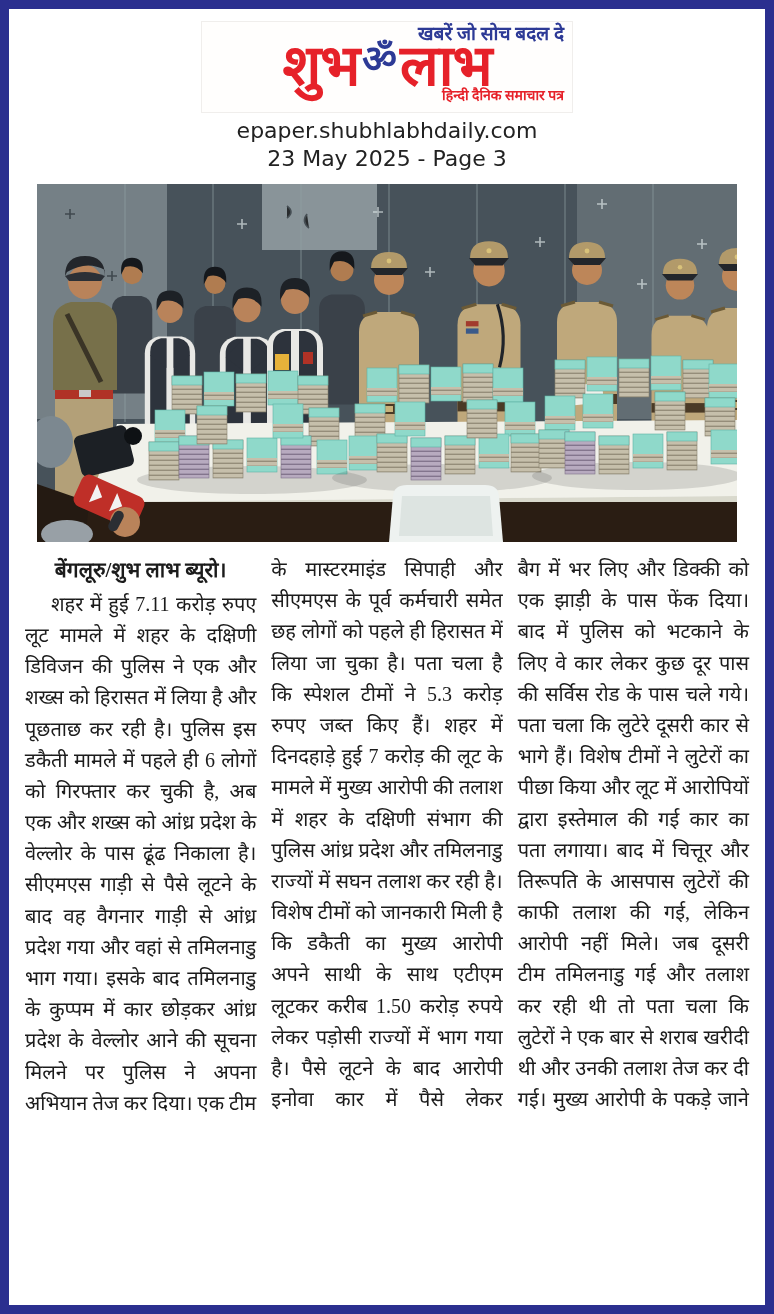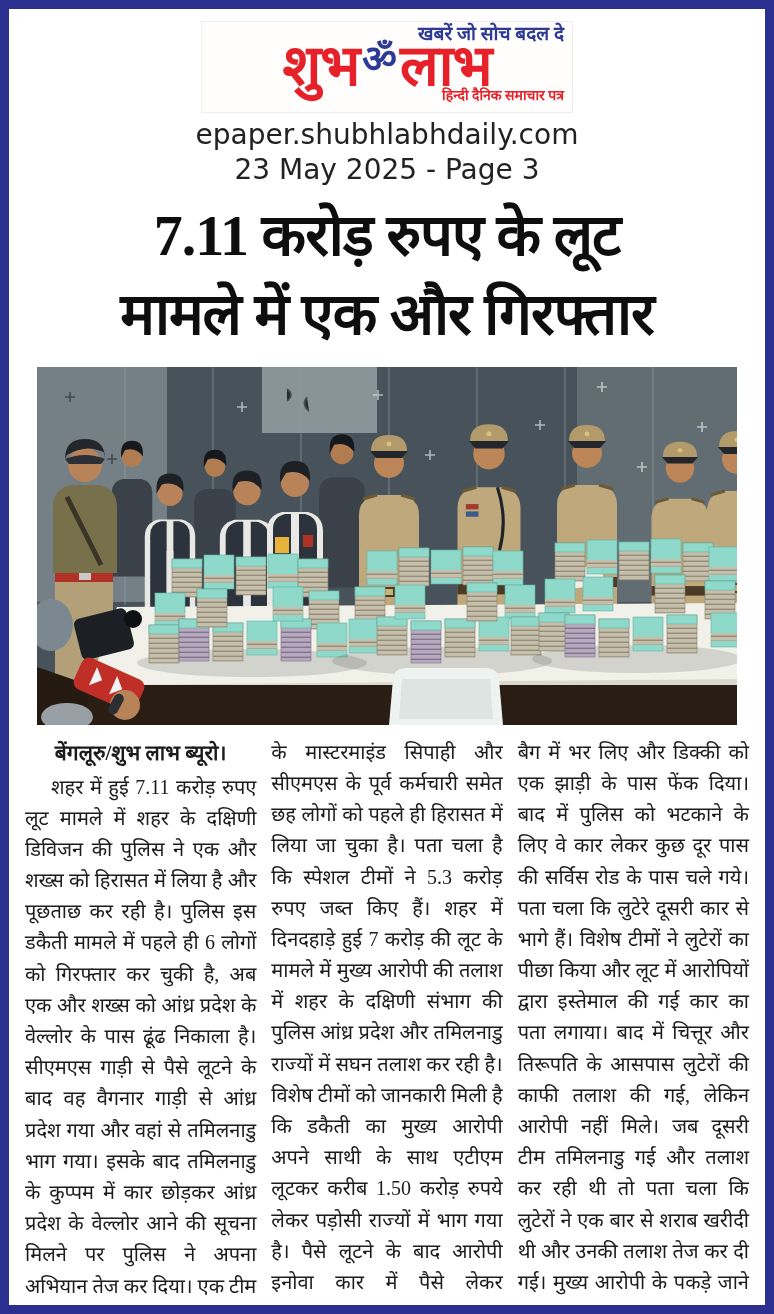--- a/index.html
+++ b/index.html
@@ -20,21 +20,21 @@
     display:flex; flex-direction:column; align-items:flex-end;
     padding:2px 8px; box-sizing:border-box;
   }
   .logo-tagline { color:#2d3a96; font-weight:700; font-size:19px; line-height:1.05; }
   .logo-row { display:flex; align-items:flex-start; align-self:center; margin-top:-4px; }
   .logo-word { color:#e62129; font-size:57px; font-weight:800; line-height:0.9; letter-spacing:-1px; }
   .ganesha-glyph { color:#2d3a96; font-size:38px; font-weight:700; line-height:1; margin:0 3px; }
   .logo-subtitle { color:#e62129; font-size:14px; font-weight:700; margin-top:-6px; }
   .meta-line {
     font-family:"DejaVu Sans", sans-serif;
-    color:#222222; font-size:28px; line-height:1.25; text-align:center;
+    color:#222222; font-size:22px; line-height:1.25; text-align:center;
   }
   .meta-line.first { margin-top:4px; }
   
   .headline {
     margin-top:10px; text-align:center;
     font-weight:800; color:#0e0e0e;
     font-size:58px; line-height:1.36; letter-spacing:-1px;
   }
   
   .photo-wrap { width:700px; height:358px; margin:12px auto 0; display:block; }
@@ -65,24 +65,20 @@
         <span class="logo-word">शुभ</span>
         <span class="ganesha-glyph">ॐ</span>
         <span class="logo-word">लाभ</span>
       </div>
       <div class="logo-subtitle">हिन्दी दैनिक समाचार पत्र</div>
     </div>
     <div class="meta-line first">epaper.shubhlabhdaily.com</div>
     <div class="meta-line">23 May 2025 - Page 3</div>
   </div>
 
-  <div class="headline">
-    <div>7.11 करोड़ रुपए के लूट</div>
-    <div>मामले में एक और गिरफ्तार</div>
-  </div>
 
   <svg class="photo-wrap" viewBox="0 0 700 358" xmlns="http://www.w3.org/2000/svg">
     <defs>
       <pattern id="pn1" width="4" height="5" patternUnits="userSpaceOnUse">
         <rect width="4" height="5" fill="#c6bfab"></rect>
         <rect y="2.6" width="4" height="1.4" fill="#958d7a"></rect>
       </pattern>
       <pattern id="pn2" width="4" height="5" patternUnits="userSpaceOnUse">
         <rect width="4" height="5" fill="#b7aabf"></rect>
         <rect y="2.6" width="4" height="1.4" fill="#83758d"></rect>

